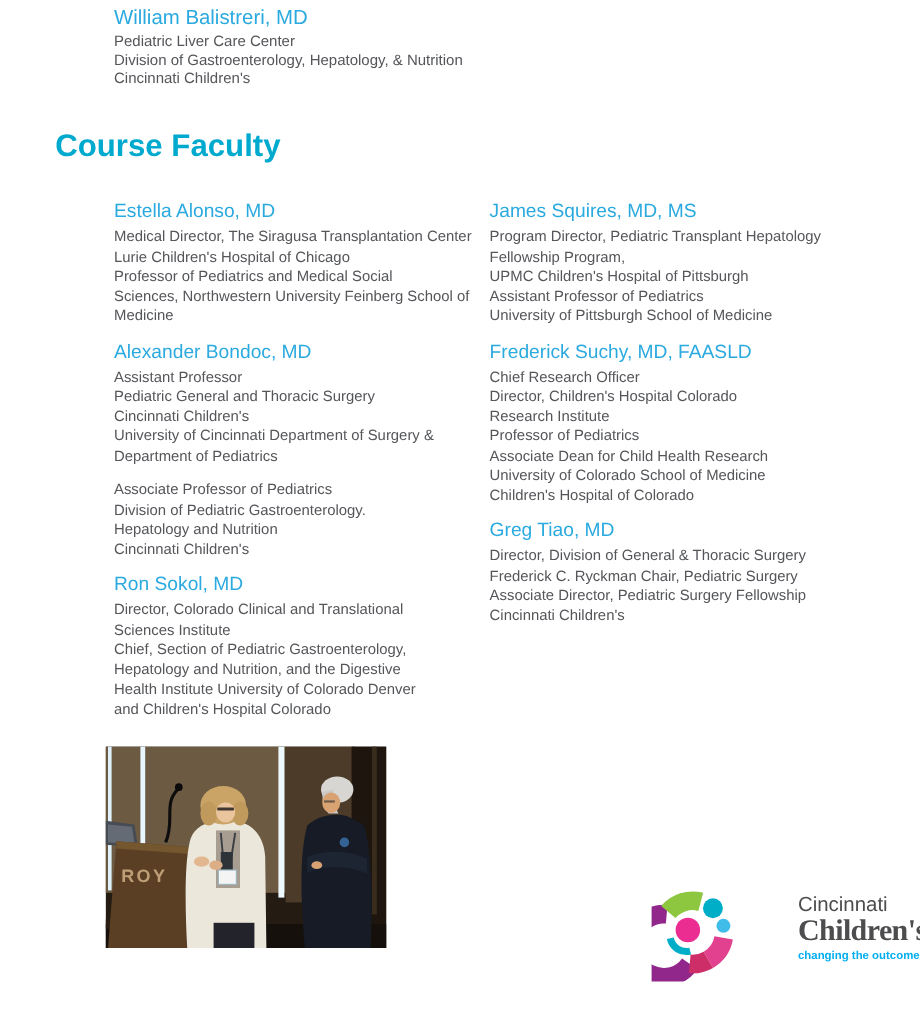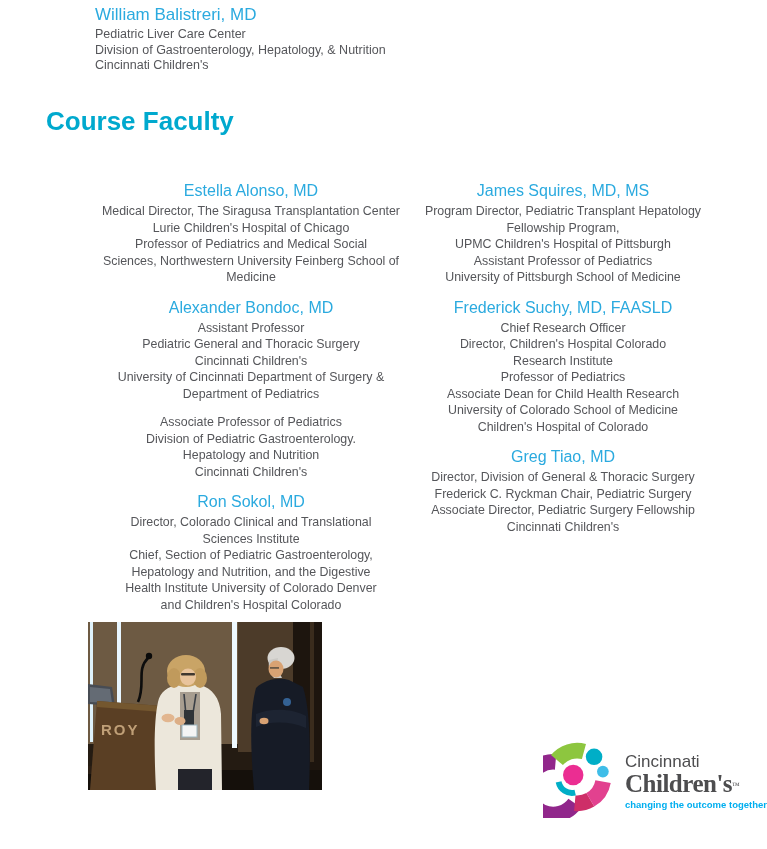--- a/index.html
+++ b/index.html
@@ -23,39 +23,39 @@
     font-size:17px;line-height:20px;color:var(--name-color);margin-bottom:2px;
   }
   .author-lines div{
     font-size:12.5px;line-height:15.5px;color:var(--body-color);white-space:nowrap;
   }
   .title{
     position:absolute;left:46px;top:106px;
     font-size:26px;font-weight:bold;color:var(--title-color);
     letter-spacing:0;
   }
-  .col{position:absolute;top:181px;text-align:center;}
+  .col{position:absolute;top:167px;}
   .col-left{left:95px;width:312px;}
   .col-right{left:408px;width:310px;}
   .entry{margin-bottom:12px;}
   .entry-name{
     font-size:16px;line-height:20px;color:var(--name-color);margin-bottom:2px;white-space:nowrap;
   }
   .entry-line{
     font-size:12.4px;line-height:16.5px;color:var(--body-color);white-space:nowrap;
   }
   .photo{
     position:absolute;left:88px;top:622px;width:234px;height:200px;
     line-height:0;
     border-radius:23px;
   }
   .photo svg{display:block;width:234px;height:168px;}
   .logo{
     position:absolute;left:543px;top:736px;width:224px;
-    display:flex;align-items:center;
+    display:flex;align-items:flex-start;gap:40px;
   }
   .logo-mark{width:78px;height:82px;flex:0 0 auto;}
   .logo-text{margin-left:4px;margin-top:8px;}
   .logo-line1{font-size:17px;line-height:19px;color:var(--logo-text-color);}
   .logo-line2{font-size:25px;line-height:26px;font-weight:bold;color:var(--logo-text-color);letter-spacing:-0.5px;font-family:Liberation Serif, serif;}
   .logo-line2 .tm{font-size:8px;font-weight:normal;vertical-align:top;position:relative;top:2px;}
   .logo-tagline{font-size:9.5px;line-height:11px;font-weight:bold;color:var(--tagline-color);margin-top:2px;white-space:nowrap;}
 </style>
 </head>
 <body>

